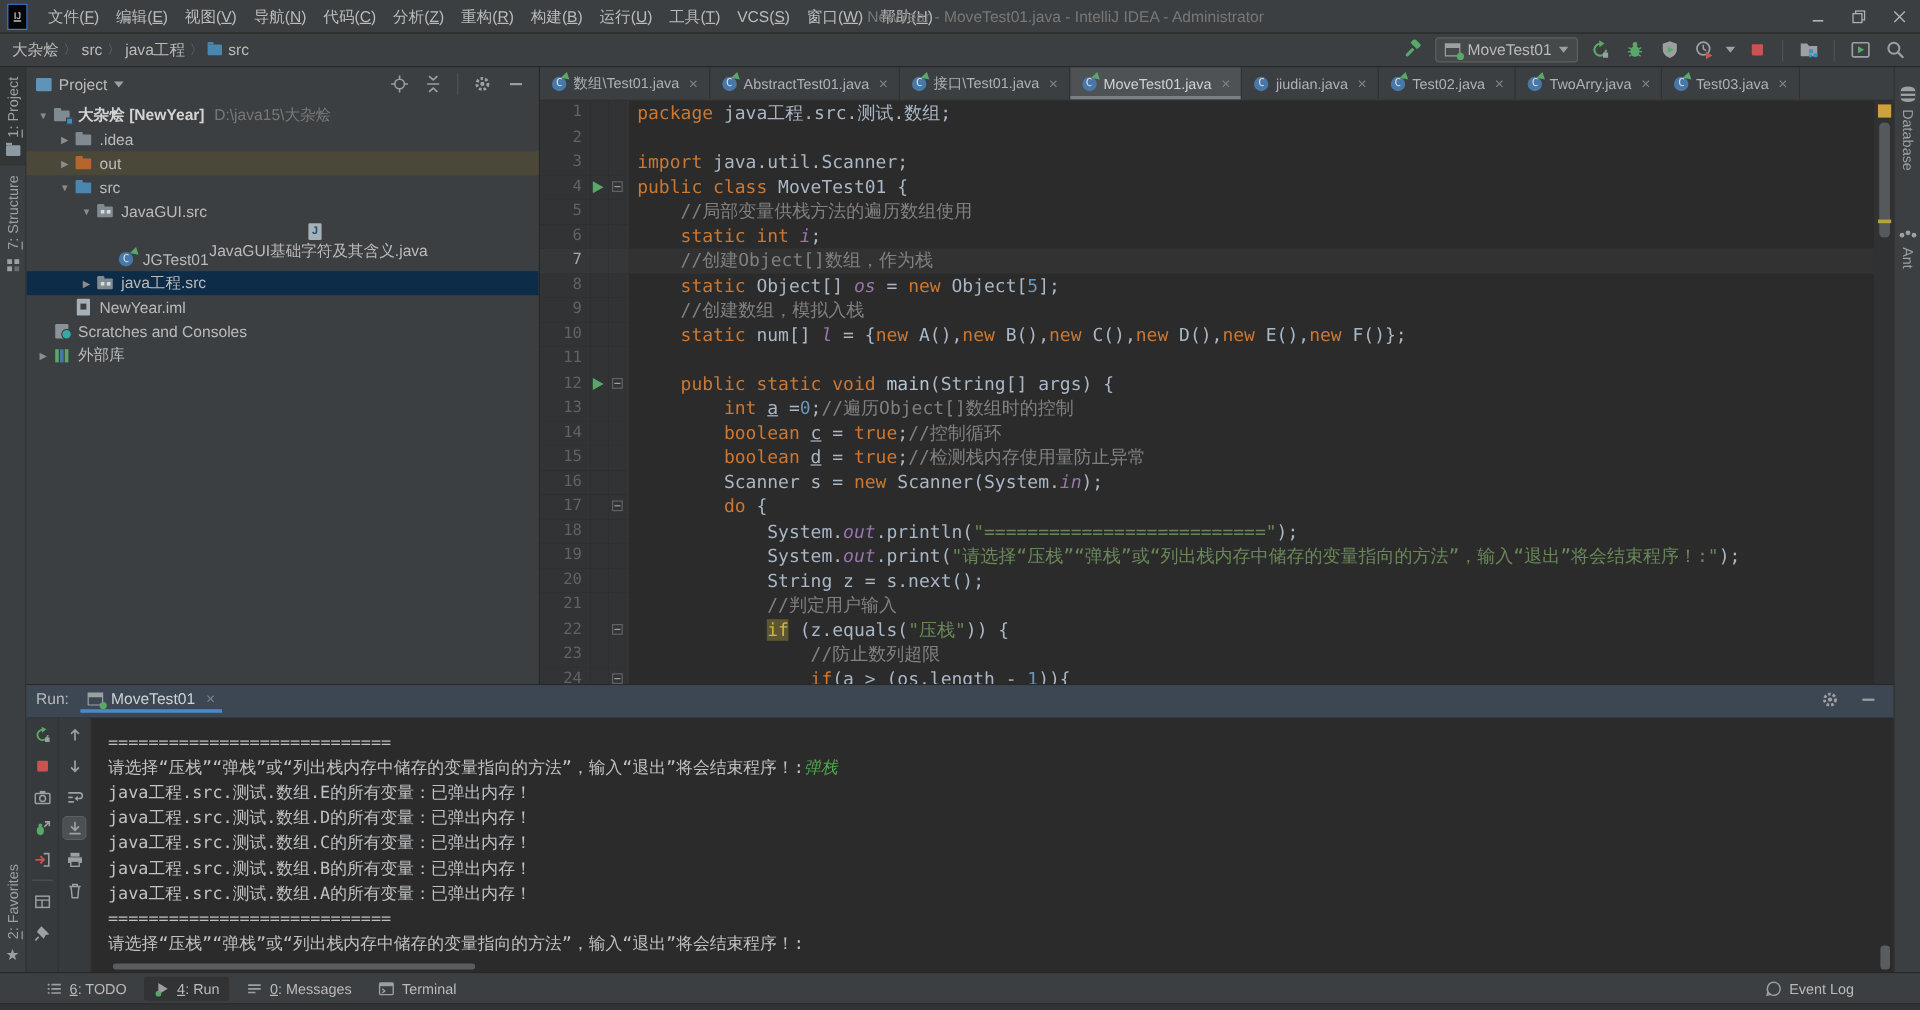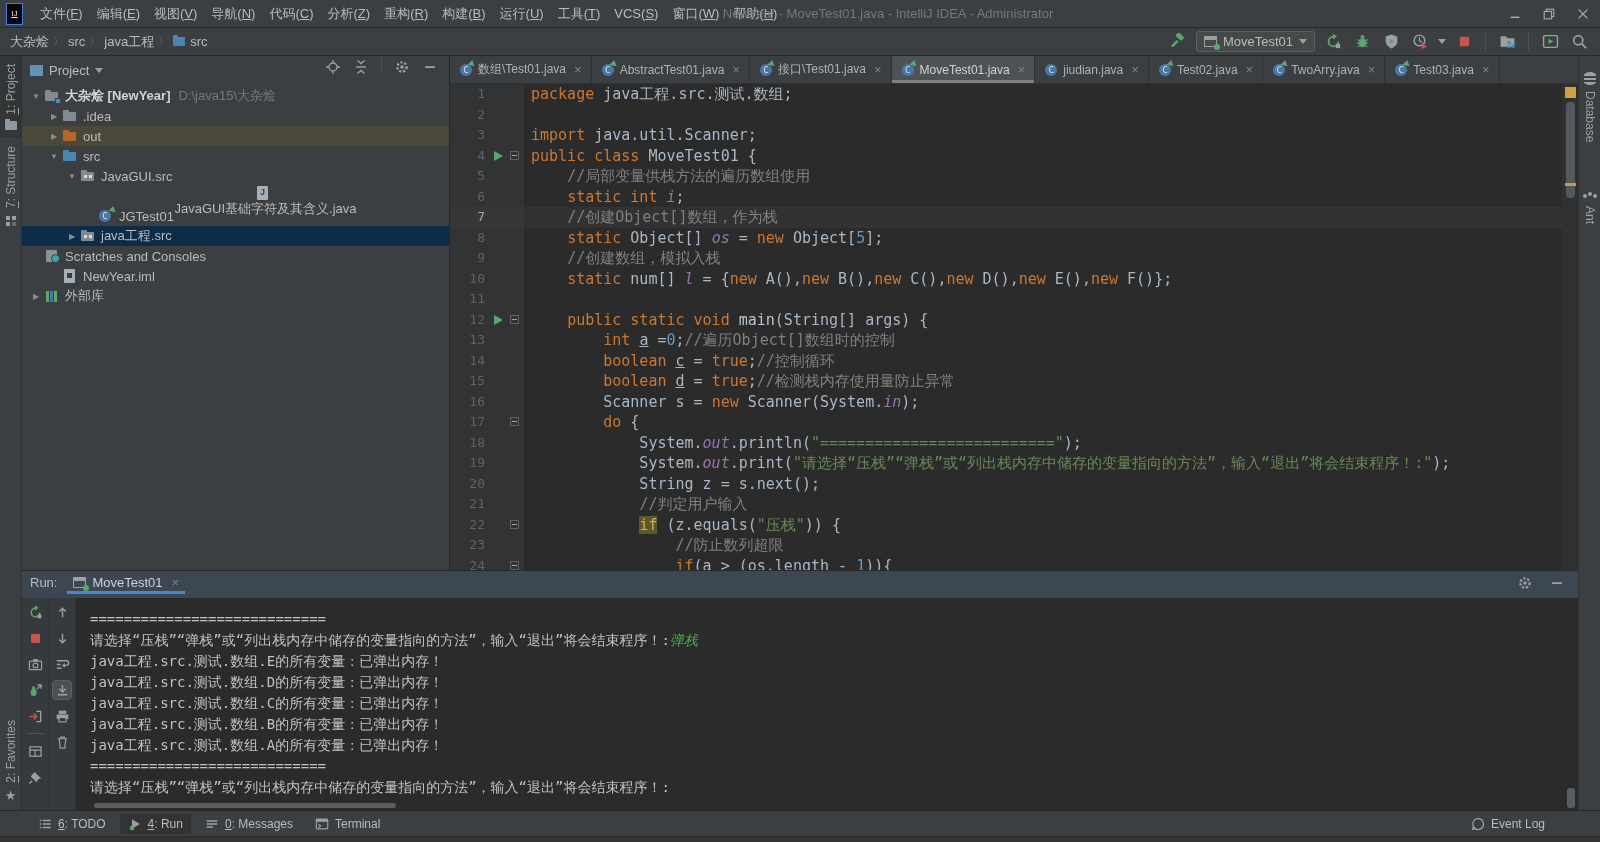--- a/index.html
+++ b/index.html
@@ -46,21 +46,21 @@
   .si-project{width:12px;height:9px;background:#8e9aa3;border-radius:1px;position:relative}
   .si-project::before{content:"";position:absolute;left:0;top:-2px;width:5px;height:2px;background:#8e9aa3}
   .si-structure{width:4px;height:4px;background:#9da0a3;box-shadow:6px 0 0 #9da0a3,0 6px 0 #9da0a3,6px 6px 0 #6a6d6f;margin:2px 6px 6px 0}
   .si-star{color:#9da0a3;font-size:13px;line-height:13px}
   .si-database{width:12px;height:13px;background:#9da0a3;border-radius:6px/3px;position:relative}
   .si-database::before{content:"";position:absolute;left:0;top:4px;width:12px;height:2px;background:#3c3f41;box-shadow:0 4px 0 #3c3f41}
   .si-ant{width:4px;height:4px;border-radius:50%;background:#9da0a3;box-shadow:-5px 2px 0 #9da0a3,5px 2px 0 #9da0a3;margin:4px 0}
 
   
   .project{width:428px;border-right:1px solid #282828;display:flex;flex-direction:column;flex:none}
-  .proj-header{height:28px;display:flex;padding:0 8px;gap:6px;flex:none}
+  .proj-header{height:28px;display:flex;align-items:center;padding:0 8px;gap:6px;flex:none}
   .proj-title{display:flex;align-items:center;gap:6px;color:#bbb}
   .ph-icon{width:13px;height:11px;background:#5f93b8;border-radius:1px}
   .tree{flex:1;overflow:hidden;padding-top:2px}
   .trow{height:20px;display:flex;align-items:center;white-space:nowrap}
   .trow.hover{background:#4b483a}
   .trow.selected{background:#0d2c47}
   .tchev{width:16px;color:#8c8c8c;font-size:8px;text-align:center;flex:none}
   .ticon{width:16px;height:14px;margin-right:5px;position:relative;flex:none}
   .tlabel{color:#bbb}
   .tlabel.bold{font-weight:bold;color:#d4d4d4}
@@ -353,29 +353,29 @@
               </span>
               <span class="tlabel">JGTest01</span>
             </div>
             <div class="trow selected" style="padding-left: 42px;">
               <span class="tchev">▶</span>
               <span class="ticon i-pkg">
                 <span class="dots"></span>
               </span>
               <span class="tlabel">java工程.src</span>
             </div>
+            <div class="trow" style="padding-left: 24px;">
+              <span class="tchev"></span>
+              <span class="ticon i-iml"></span>
+              <span class="tlabel">NewYear.iml</span>
+            </div>
             <div class="trow" style="padding-left: 6px;">
               <span class="tchev"></span>
               <span class="ticon i-scratch"></span>
               <span class="tlabel">Scratches and Consoles</span>
-            </div>
-            <div class="trow" style="padding-left: 24px;">
-              <span class="tchev"></span>
-              <span class="ticon i-iml"></span>
-              <span class="tlabel">NewYear.iml</span>
             </div>
             <div class="trow" style="padding-left: 6px;">
               <span class="tchev">▶</span>
               <span class="ticon i-lib"></span>
               <span class="tlabel">外部库</span>
             </div>
           </div>
       </div>
 
       <div class="editor-col">

